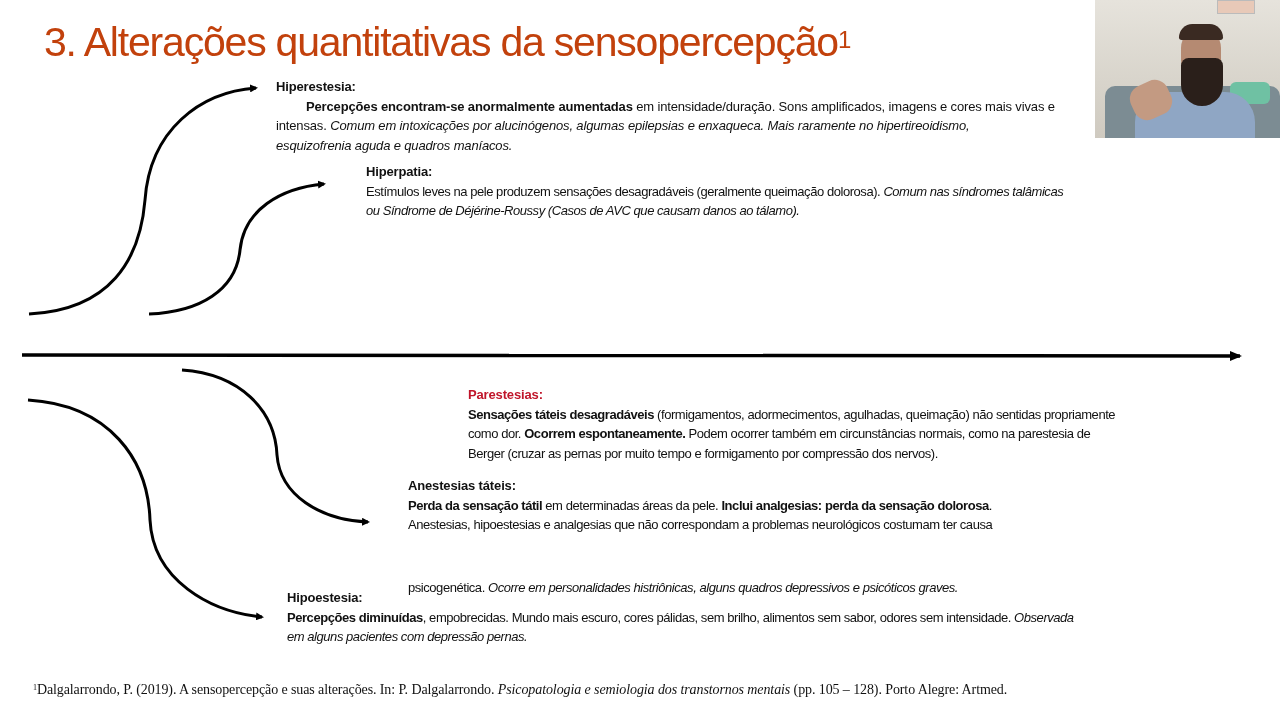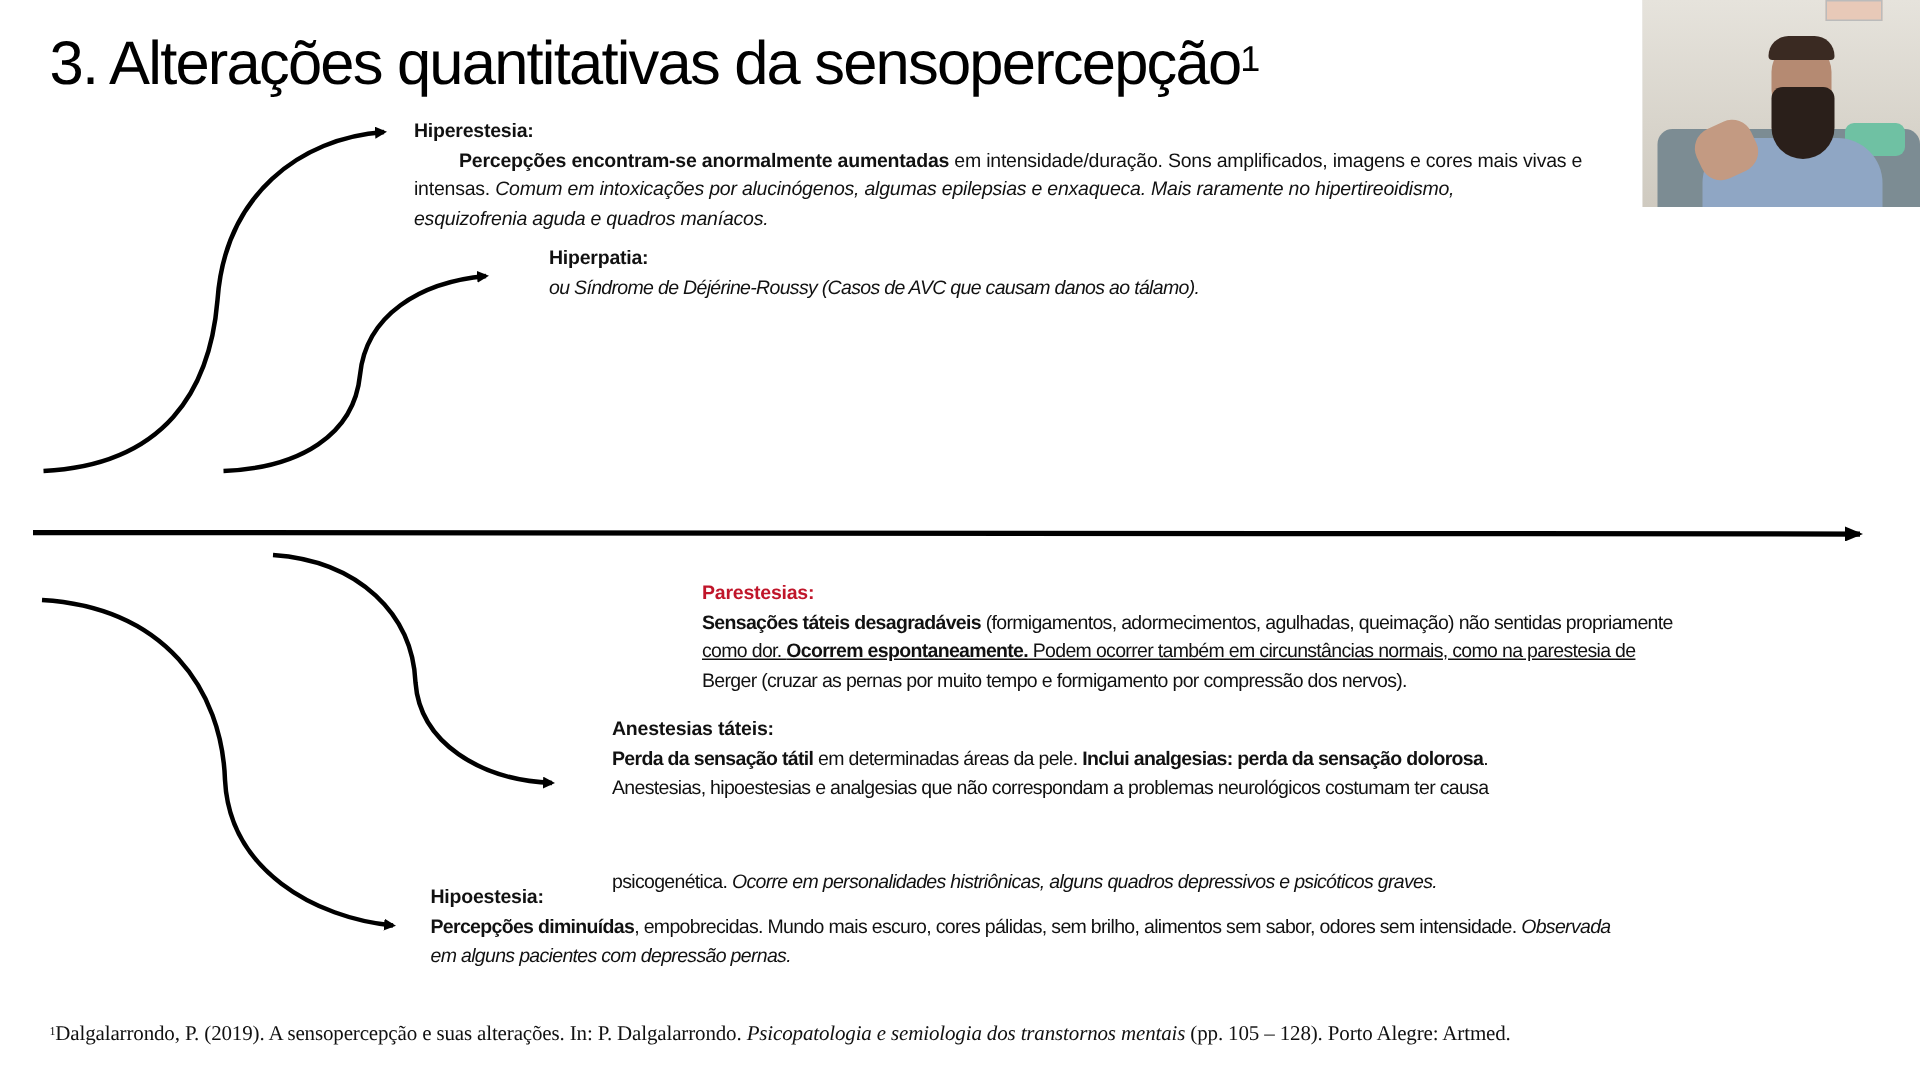--- a/index.html
+++ b/index.html
@@ -2,23 +2,23 @@
 <html><head>
 <meta charset="utf-8">
 <style>
   html, body { margin:0; padding:0; }
   body {
     width:1280px; height:720px; overflow:hidden; position:relative;
     background:#ffffff; color:#111;
     font-family:"Liberation Sans", sans-serif;
   }
   .title {
-    position:absolute; left:33px; top:16px;
+    position:absolute; left:44px; top:16px;
     font-family:"Liberation Sans", sans-serif;
-    font-size:41px; line-height:52px; color:#000000;
+    font-size:41px; line-height:52px; color:#c2410c;
     letter-spacing:-1.2px; white-space:nowrap;
   }
   .title sup { font-size:24px; vertical-align:top; position:relative; top:-2px; }
   svg.diagram { position:absolute; left:0; top:0; width:1280px; height:720px; }
   .block {
     position:absolute;
     font-size:13px; line-height:19.5px; color:#111;
     letter-spacing:-0.15px;
   }
   .block .head { font-weight:bold; display:block; }
@@ -74,27 +74,28 @@
 
 <div class="block" style="left:276px; top:77px; width:840px;">
   <span class="head">Hiperestesia:</span>
   <div style="white-space:nowrap;margin-left:30px;"><b>Percepções encontram-se anormalmente aumentadas</b><span> em intensidade/duração. Sons amplificados, imagens e cores mais vivas e</span></div>
   <div style="white-space:nowrap;"><span>intensas. </span><i>Comum em intoxicações por alucinógenos, algumas epilepsias e enxaqueca. Mais raramente no hipertireoidismo,</i></div>
   <div style="white-space:nowrap;"><i>esquizofrenia aguda e quadros maníacos.</i></div>
 </div>
 
 <div class="block" style="left:366px; top:162px; width:850px;">
   <span class="head">Hiperpatia:</span>
+  <div class="narrow" style="white-space:nowrap;"><span>Estímulos leves na pele produzem sensações desagradáveis (geralmente queimação dolorosa). </span><i>Comum nas síndromes talâmicas</i></div>
   <div class="narrow" style="white-space:nowrap;"><i>ou Síndrome de Déjérine-Roussy (Casos de AVC que causam danos ao tálamo).</i></div>
 </div>
 
 <div class="block" style="left:468px; top:385px; width:790px;">
   <span class="head red">Parestesias:</span>
   <div class="narrow" style="white-space:nowrap;"><b>Sensações táteis desagradáveis</b><span> (formigamentos, adormecimentos, agulhadas, queimação) não sentidas propriamente</span></div>
-  <div class="narrow" style="white-space:nowrap;text-decoration:underline;"><span>como dor. </span><b>Ocorrem espontaneamente.</b><span> Podem ocorrer também em circunstâncias normais, como na parestesia de</span></div>
+  <div class="narrow" style="white-space:nowrap;"><span>como dor. </span><b>Ocorrem espontaneamente.</b><span> Podem ocorrer também em circunstâncias normais, como na parestesia de</span></div>
   <div class="narrow" style="white-space:nowrap;"><span>Berger (cruzar as pernas por muito tempo e formigamento por compressão dos nervos).</span></div>
 </div>
 
 <div class="block" style="left:408px; top:476px; width:720px;">
   <span class="head">Anestesias táteis:</span>
   <div class="narrow" style="white-space:nowrap;"><b>Perda da sensação tátil</b><span> em determinadas áreas da pele. </span><b>Inclui analgesias: perda da sensação dolorosa</b><span>.</span></div>
   <div class="narrow" style="white-space:nowrap;"><span>Anestesias, hipoestesias e analgesias que não correspondam a problemas neurológicos costumam ter causa</span></div>
   <div class="narrow" style="white-space:nowrap;margin-top:43px;"><span>psicogenética. </span><i>Ocorre em personalidades histriônicas, alguns quadros depressivos e psicóticos graves.</i></div>
 </div>
 

